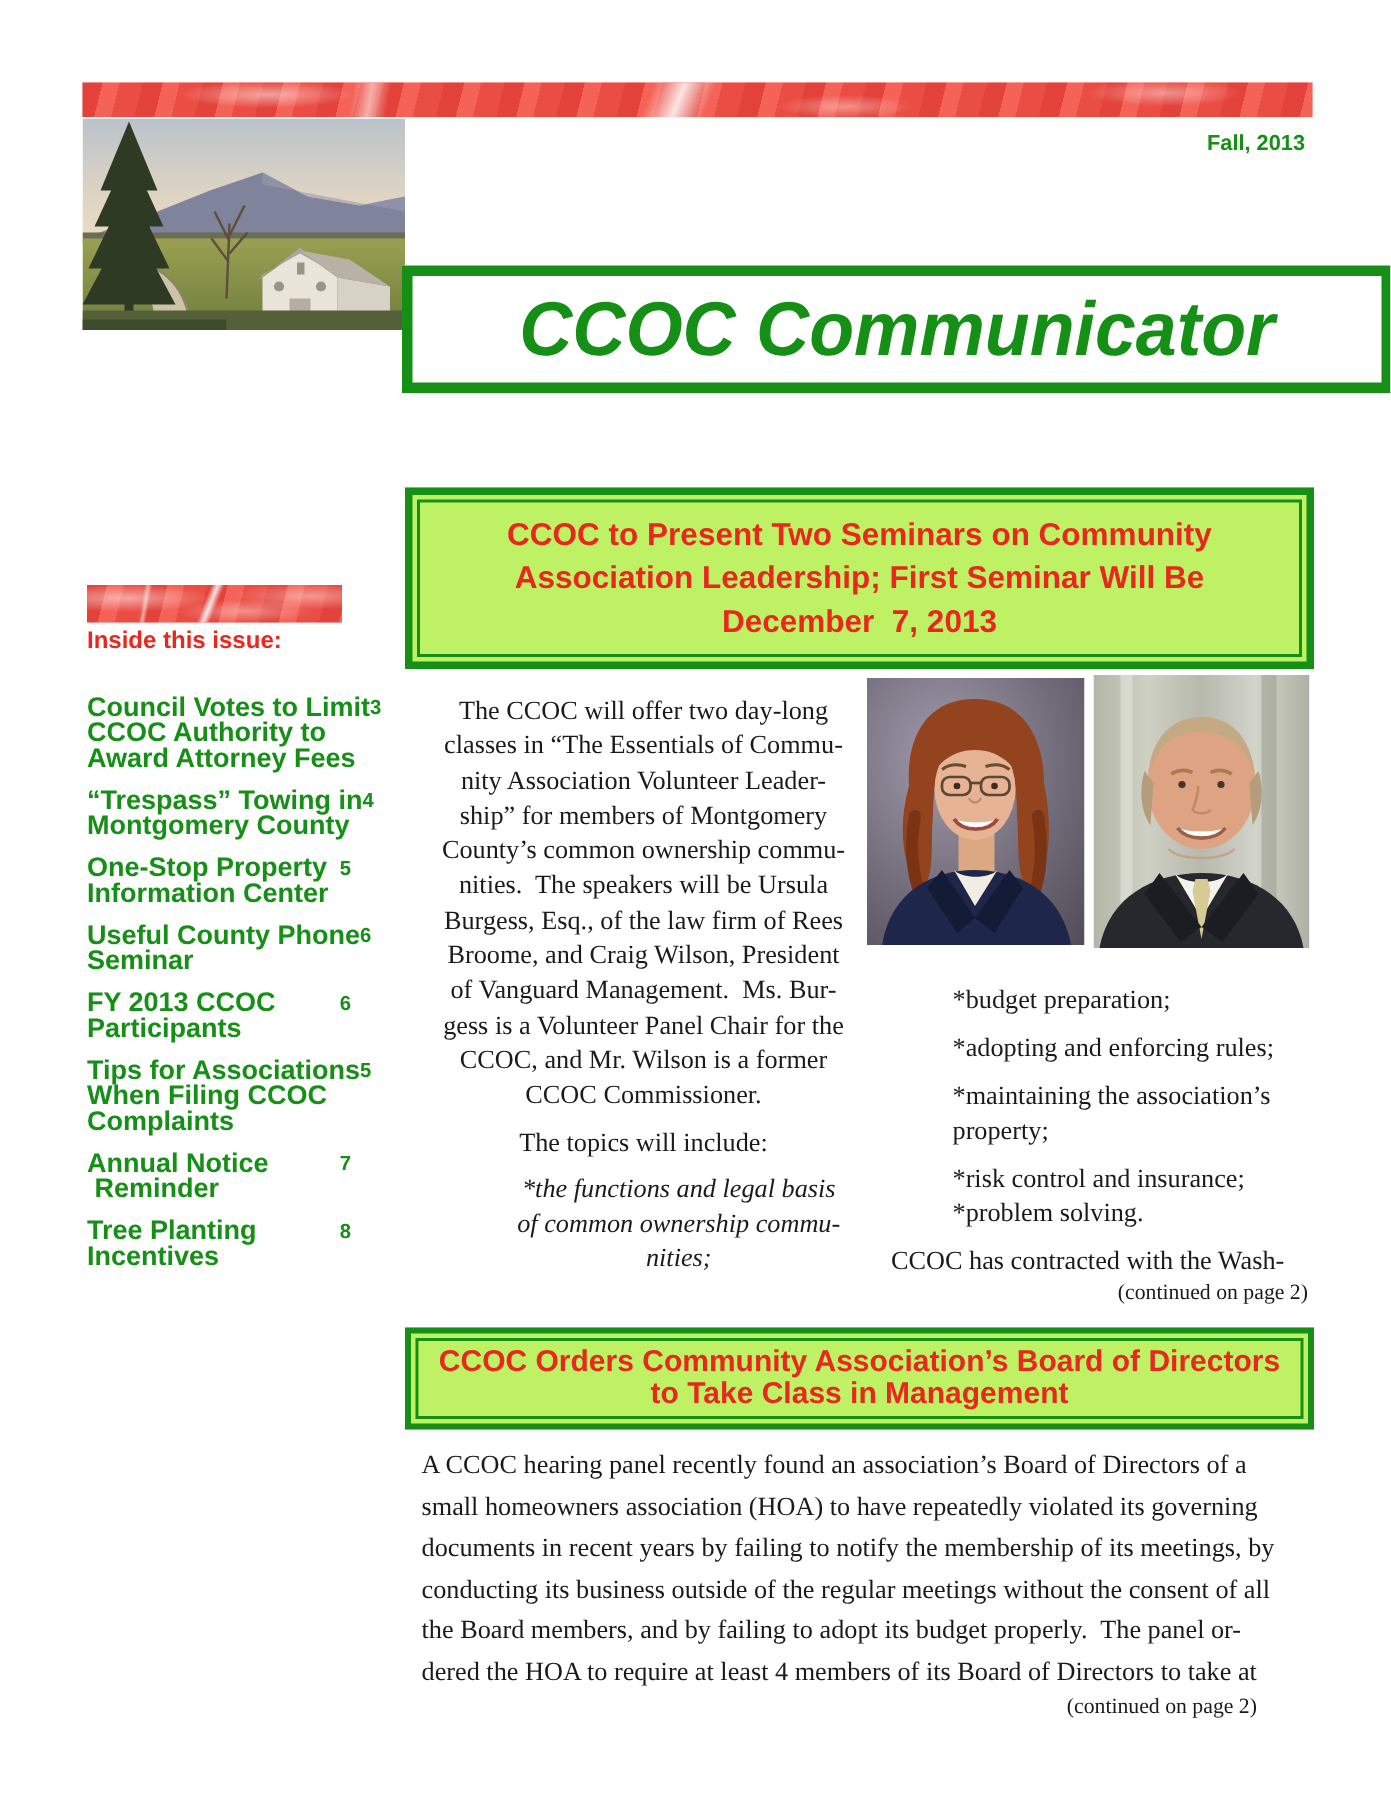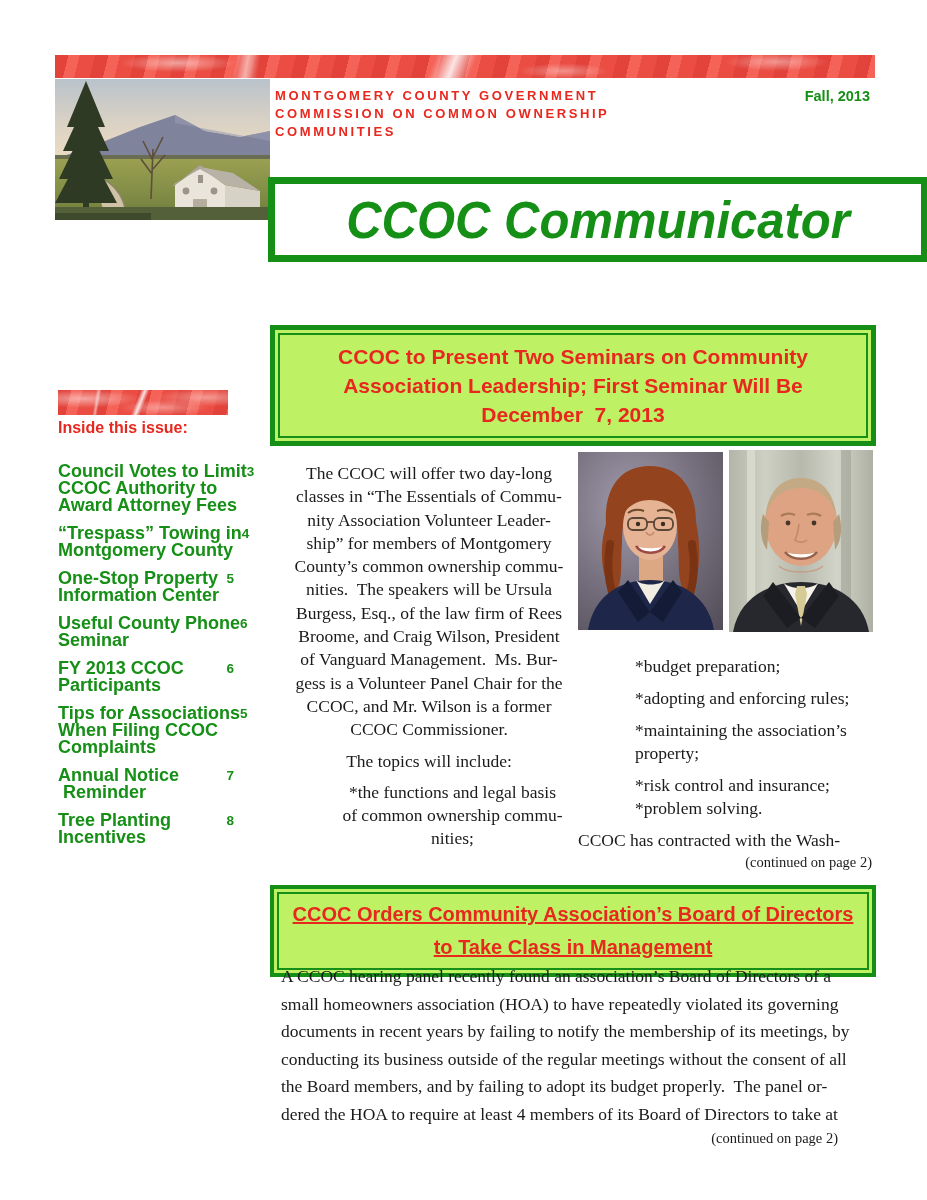--- a/index.html
+++ b/index.html
@@ -39,36 +39,36 @@
   .toc-title{flex:1;color:#168f16;font-weight:bold;font-size:18px;line-height:17px;white-space:pre;}
   .toc-page{width:16px;color:#168f16;font-weight:bold;font-size:13.5px;line-height:17px;text-align:right;}
 
   
   .hbox{position:absolute;box-sizing:border-box;background:#bef264;border:5px solid #168f16;}
   .hbox-inner{border:2px solid #168f16;margin:3px;}
   .htext{color:#e8281e;font-weight:bold;text-align:center;white-space:pre;}
   #hbox1{left:270px;top:325px;width:606px;}
   #hbox1 .htext{font-size:21px;line-height:29px;padding:7px 2px;}
   #hbox2{left:270px;top:885px;width:606px;border-width:4px;}
-  #hbox2 .htext{font-size:20px;line-height:33px;padding:4px 1px;text-decoration:underline;}
+  #hbox2 .htext{font-size:20px;line-height:21px;padding:4px 1px;}
 
   
   .serif{font-family:"Liberation Serif",serif;color:#1a1a1a;}
   #col-left{position:absolute;left:272px;top:462px;width:314px;}
   #col-left p{margin:0;font-size:17.5px;line-height:23.3px;white-space:pre;text-align:center;}
   #col-left p.mt{margin-top:8px;}
-  #col-left p.indent{padding-left:47px;}
+  #col-left p.indent{padding-left:47px;font-style:italic;}
 
   .photo{position:absolute;}
   #photo-woman{left:578px;top:452px;width:145px;height:178px;}
   #photo-man{left:729px;top:450px;width:144px;height:182px;}
 
   #col-right{position:absolute;left:578px;top:655px;width:294px;}
   #col-right .bullet{margin:0 0 9px 0;padding-left:57px;font-size:17.5px;line-height:23px;white-space:pre;}
-  #col-right .lead{margin:8px 0 0 0;font-size:17.5px;line-height:23px;white-space:pre;font-family:Liberation Serif, serif;}
+  #col-right .lead{margin:8px 0 0 16px;font-size:17.5px;line-height:23px;white-space:pre;font-family:Liberation Serif, serif;}
   #col-right .contnote{margin:2px 0 0 0;font-size:14.5px;text-align:right;}
 
   #a2{position:absolute;left:281px;top:963px;width:585px;}
   #a2 .body{margin:0;font-size:17.5px;line-height:27.6px;white-space:pre;}
   #a2 .contnote{margin:1px 28px 0 0;font-size:14.5px;text-align:right;}
 </style>
 </head>
 <body>
 
 <div id="page">
@@ -114,23 +114,20 @@
         <polygon points="31,2 12,48 50,48"></polygon>
         <polygon points="31,22 8,72 54,72"></polygon>
         <polygon points="31,44 4,100 58,100"></polygon>
         <polygon points="31,66 0,124 62,124"></polygon>
       </g>
       <rect y="128" width="215" height="13" fill="#54603a"></rect>
       <rect y="134" width="96" height="7" fill="#3e4a2c"></rect>
     </svg>
   </div>
 
-  <div id="org">MONTGOMERY COUNTY GOVERNMENT
-COMMISSION ON COMMON OWNERSHIP
-COMMUNITIES</div>
   <div id="issue">Fall, 2013</div>
 
   <div id="masthead-box">
     <span class="title">CCOC Communicator</span>
   </div>
 
   <div id="side-strip" class="tex"></div>
   <div id="side-head">Inside this issue:</div>
   <div id="toc">
       <div class="toc-item">

